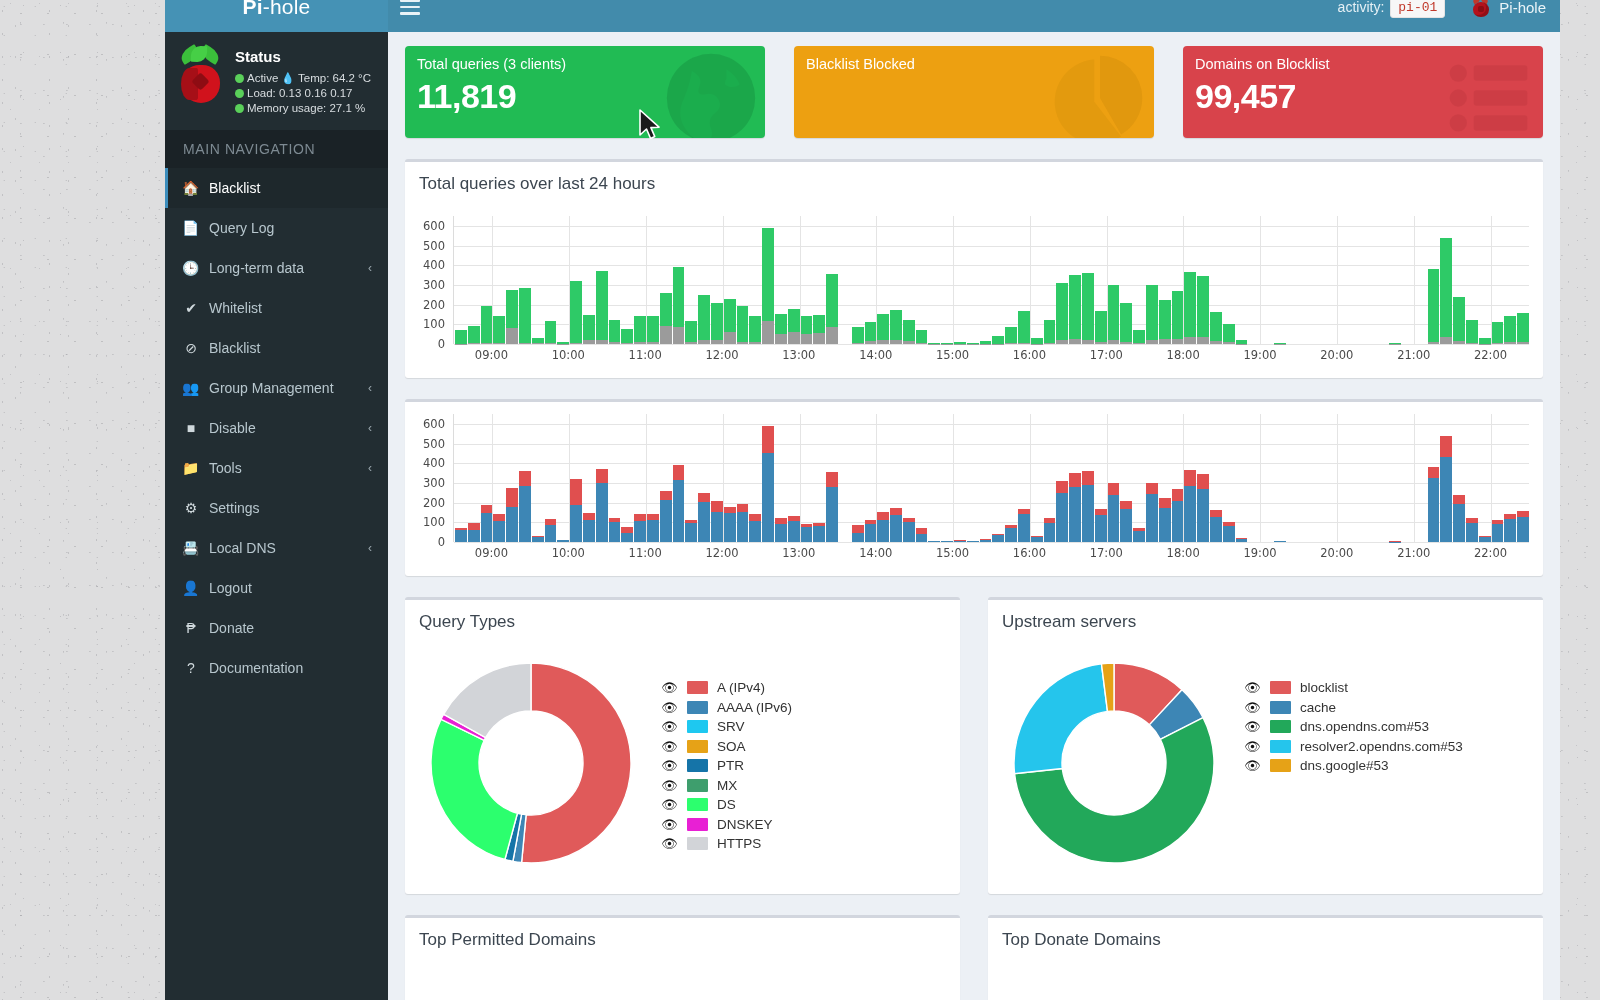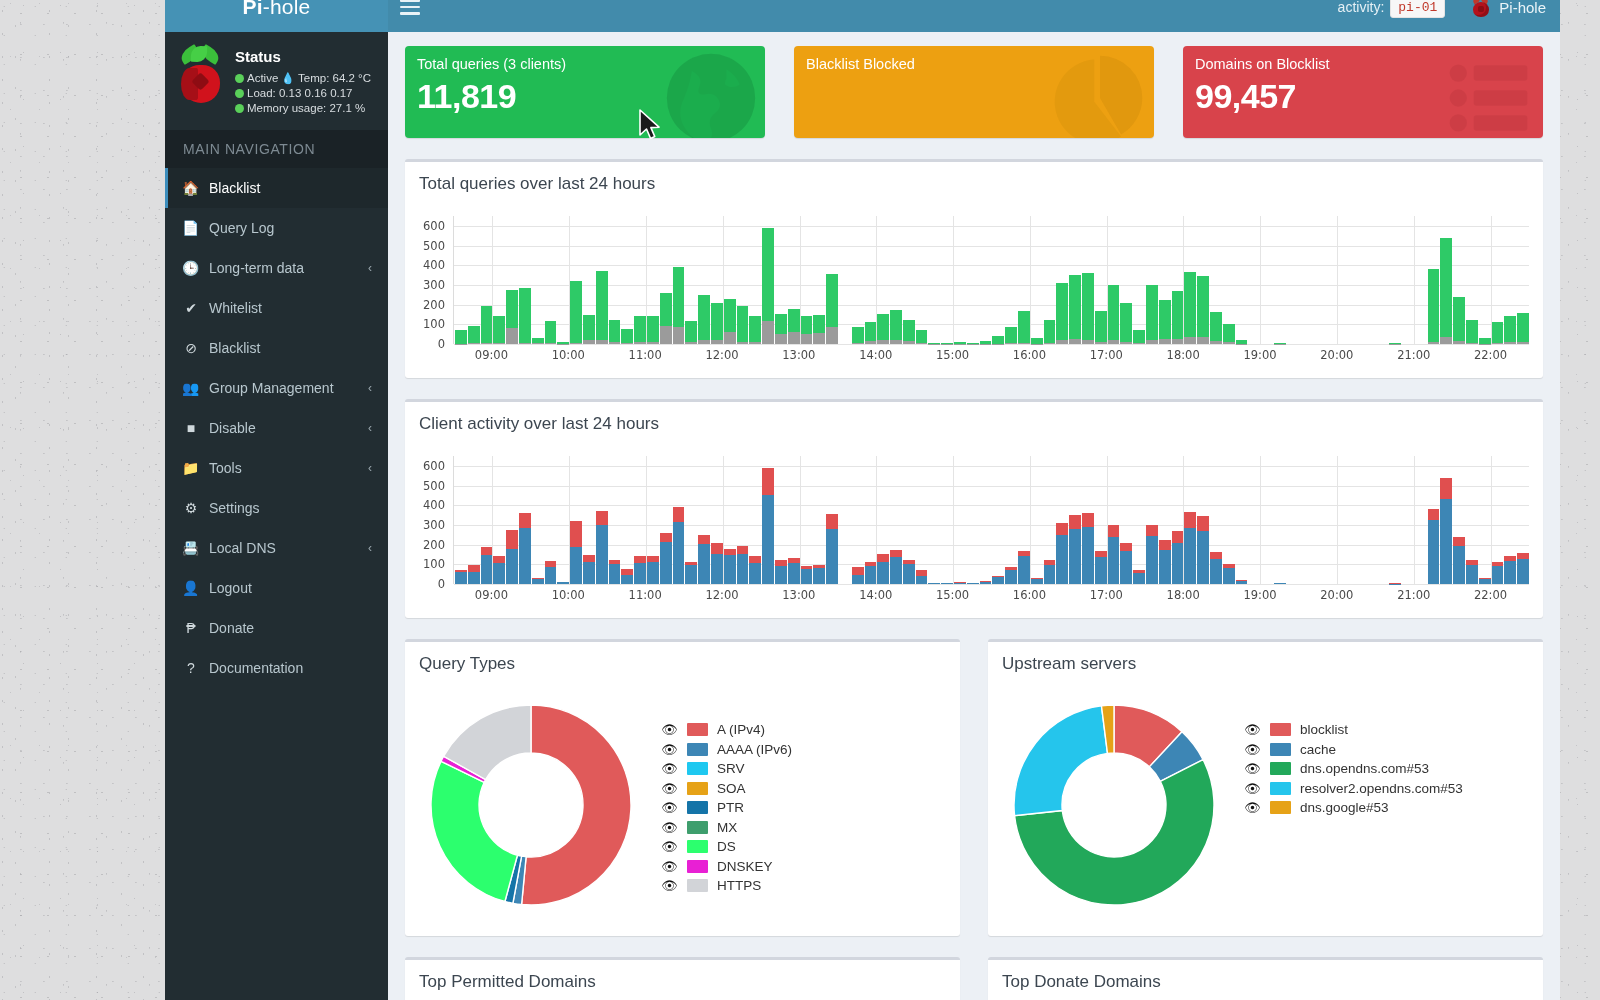--- a/index.html
+++ b/index.html
@@ -721,23 +721,20 @@
                   <div class="xtick" style="left:75%">19:00</div>
                   <div class="xtick" style="left:82.14285714285714%">20:00</div>
                   <div class="xtick" style="left:89.28571428571429%">21:00</div>
                   <div class="xtick" style="left:96.42857142857143%">22:00</div>
                 </div>
               </div>
         </div>
       </div>
 
       <div class="panel">
-        <div class="panel-head">
-          <div class="panel-title">Client activity over last 24 hours</div>
-        </div>
         <div class="panel-body">
           <div class="chart-wrap" id="chart-client">
                 <div class="yaxis">
                   <div class="ytick" style="top:128px">0</div>
                   <div class="ytick" style="top:108.3076923076923px">100</div>
                   <div class="ytick" style="top:88.61538461538461px">200</div>
                   <div class="ytick" style="top:68.92307692307692px">300</div>
                   <div class="ytick" style="top:49.230769230769226px">400</div>
                   <div class="ytick" style="top:29.538461538461533px">500</div>
                   <div class="ytick" style="top:9.84615384615384px">600</div>

